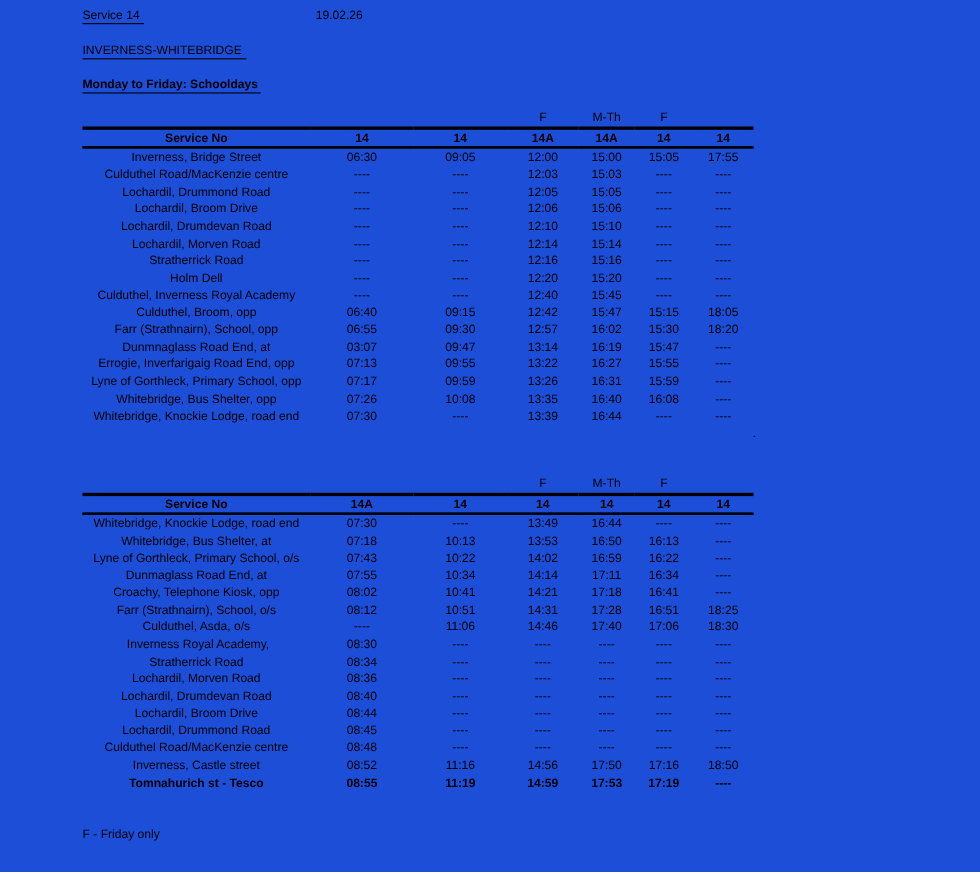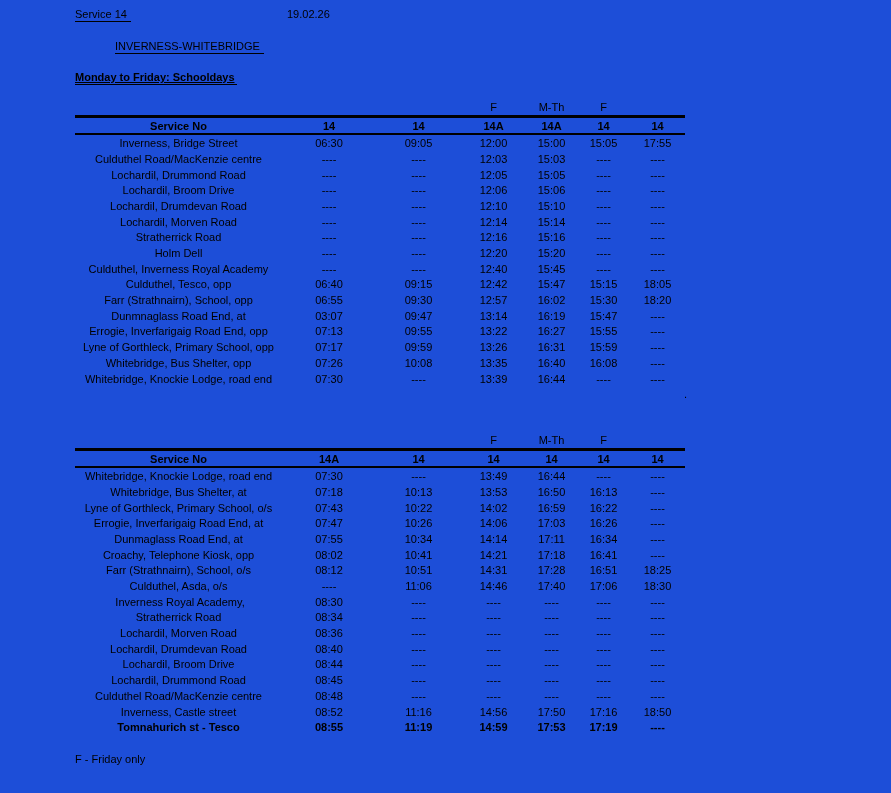--- a/index.html
+++ b/index.html
@@ -48,23 +48,23 @@
 </style>
 </head>
 <body>
 
 <div class="page">
 
   <div class="hdr-line" style="top:8px; left:75px;"><span class="u">Service 14</span></div>
 
   <div class="hdr-line" style="top:8px; left:287px;">19.02.26</div>
 
-  <div class="hdr-line" style="top:40px; left:75px;margin-left:40px;"><span class="u">INVERNESS-WHITEBRIDGE</span></div>
-
-  <div class="hdr-line bold" style="top:71px; left:75px;text-decoration:underline;"><span class="subtitle-u">Monday to Friday: Schooldays</span></div>
+  <div class="hdr-line" style="top:40px; left:75px;"><span class="u">INVERNESS-WHITEBRIDGE</span></div>
+
+  <div class="hdr-line bold" style="top:71px; left:75px;"><span class="subtitle-u">Monday to Friday: Schooldays</span></div>
 
   <table class="tt" style="top:99px;">
     <colgroup>
       <col style="width:207px">
         <col style="width:94px">
         <col style="width:85px">
       <col style="width:65px">
         <col style="width:51px">
         <col style="width:53px">
         <col style="width:55px">
@@ -165,21 +165,21 @@
         <tr>
           <td class="stop-col">Culduthel, Inverness Royal Academy</td>
           <td class="num">----</td>
           <td class="num">----</td>
           <td class="num">12:40</td>
           <td class="num">15:45</td>
           <td class="num">----</td>
           <td class="num">----</td>
         </tr>
         <tr>
-          <td class="stop-col">Culduthel, Tesco, opp</td>
+          <td class="stop-col">Culduthel, Broom, opp</td>
           <td class="num">06:40</td>
           <td class="num">09:15</td>
           <td class="num">12:42</td>
           <td class="num">15:47</td>
           <td class="num">15:15</td>
           <td class="num">18:05</td>
         </tr>
         <tr>
           <td class="stop-col">Farr (Strathnairn), School, opp</td>
           <td class="num">06:55</td>
@@ -291,29 +291,20 @@
         <tr>
           <td class="stop-col">Lyne of Gorthleck, Primary School, o/s</td>
           <td class="num">07:43</td>
           <td class="num">10:22</td>
           <td class="num">14:02</td>
           <td class="num">16:59</td>
           <td class="num">16:22</td>
           <td class="num">----</td>
         </tr>
         <tr>
-          <td class="stop-col">Errogie, Inverfarigaig Road End, at</td>
-          <td class="num">07:47</td>
-          <td class="num">10:26</td>
-          <td class="num">14:06</td>
-          <td class="num">17:03</td>
-          <td class="num">16:26</td>
-          <td class="num">----</td>
-        </tr>
-        <tr>
           <td class="stop-col">Dunmaglass Road End, at</td>
           <td class="num">07:55</td>
           <td class="num">10:34</td>
           <td class="num">14:14</td>
           <td class="num">17:11</td>
           <td class="num">16:34</td>
           <td class="num">----</td>
         </tr>
         <tr>
           <td class="stop-col">Croachy, Telephone Kiosk, opp</td>

